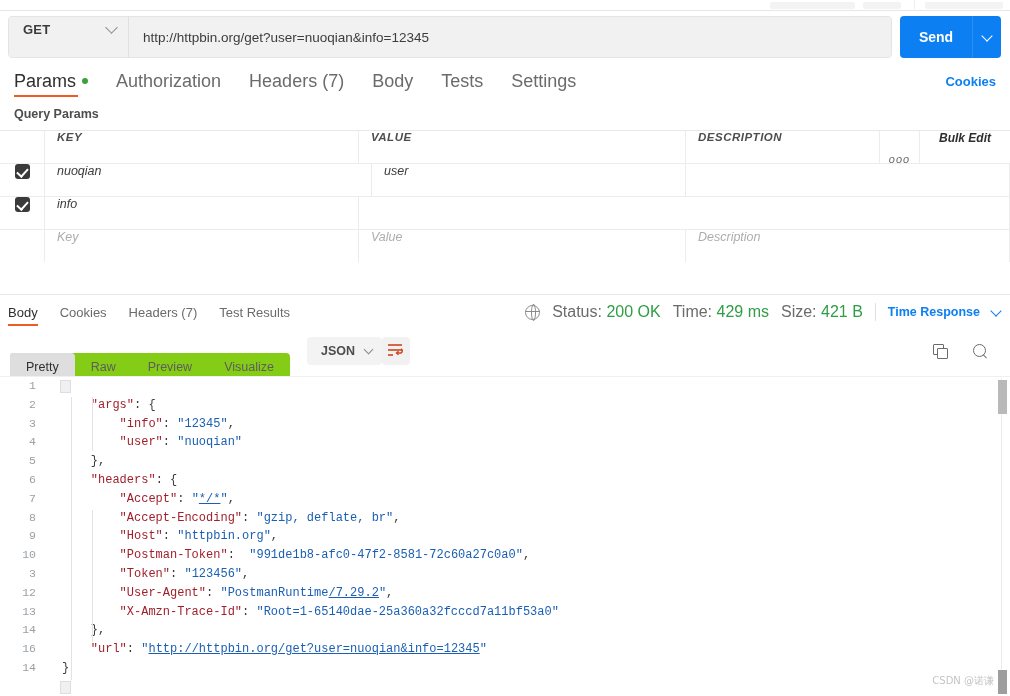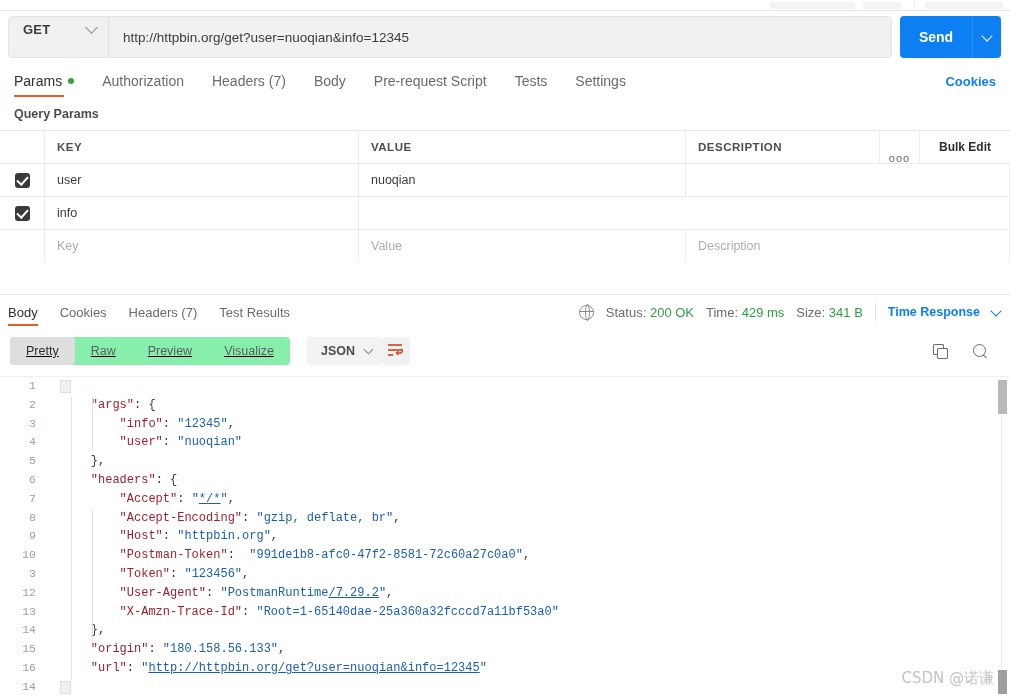--- a/index.html
+++ b/index.html
@@ -17,54 +17,54 @@
   .top-strip .ghost { position:absolute; top:2px; height:7px; background:#f3f3f3; border-radius:2px; }
   .top-strip .g1 { left:770px; width:85px; }
   .top-strip .g2 { left:863px; width:38px; }
   .top-strip .g3 { left:925px; width:78px; }
   .top-strip .vline { position:absolute; left:914px; top:0px; width:1px; height:9px; background:#ededed; }
 
   
   .req-bar { position:absolute; left:0; top:11px; width:1010px; height:52px; }
   .method-url { position:absolute; left:8px; top:5px; width:884px; height:42px;
                 display:flex; border:1px solid #e4e4e4; border-radius:4px; overflow:hidden; background:#f1f1f1; }
-  .method-sel { width:100px; height:100%; display:flex; align-items:center; justify-content:space-between;
+  .method-sel { width:120px; height:100%; display:flex; align-items:center; justify-content:space-between;
                 padding:0 12px 16px 14px; background:#f1f1f1; border-right:1px solid #e0e0e0; cursor:pointer; }
   .method-sel .mlabel { font-size:13px; font-weight:700; color:#3c3c3c; letter-spacing:0.2px; }
   .chev { width:9px; height:9px; border-right:1.4px solid #8a8a8a; border-bottom:1.4px solid #8a8a8a;
           transform:rotate(45deg); margin-bottom:3px; }
   .url-box { flex:1; height:100%; display:flex; align-items:center; padding:0 14px; background:#f1f1f1; cursor:text; }
   .url-text { font-size:13.5px; color:#3c3c3c; white-space:nowrap; }
 
   .send-group { position:absolute; left:900px; top:5px; width:101px; height:42px;
                 display:flex; background:#0c7ff2; border-radius:4px; overflow:hidden; }
   .send-btn { flex:1; display:flex; align-items:center; justify-content:center; color:#fff;
               font-size:14px; font-weight:700; cursor:pointer; }
   .send-div { width:1px; background:#2c8ef5; }
   .send-caret { width:28px; display:flex; align-items:center; justify-content:center; cursor:pointer; }
   .send-caret .chev { border-color:#ffffff; width:8px; height:8px; border-right-width:1.5px; border-bottom-width:1.5px; }
 
   
   .req-tabs { position:absolute; left:0; top:63px; width:1010px; height:36px; }
   .tabs-row { position:absolute; left:14px; top:0; display:flex; align-items:center; height:36px; }
-  .rtab { position:relative; font-size:14px; color:#6b6b6b; margin-right:28px; cursor:pointer; white-space:nowrap;
+  .rtab { position:relative; font-size:18px; color:#6b6b6b; margin-right:28px; cursor:pointer; white-space:nowrap;
           height:36px; display:flex; align-items:center; }
   .rtab.active { color:#2f2f2f; }
   .rtab.active::after { content:""; position:absolute; left:0; right:10px; bottom:2px; height:2px; background:#ef5b25; }
   .rtab .dot { width:6px; height:6px; border-radius:50%; background:#3aa23a; margin-left:6px; display:inline-block; }
   .cookies-link { position:absolute; right:14px; top:0; height:36px; display:flex; align-items:center;
                   font-size:13px; font-weight:700; color:#0c7ff2; cursor:pointer; }
 
   
   .qp-title { position:absolute; left:14px; top:107px; font-size:12.5px; font-weight:700; color:#4d4d4d; }
 
   .ptable { position:absolute; left:0; top:130px; width:1010px; border-top:1px solid #e8e8e8; }
   .prow { display:flex; height:33px; border-bottom:1px solid #ececec; align-items:stretch; }
   .prow.head { height:33px; background:#fff; }
-  .cell { display:flex; align-items:center; padding:0 12px; border-right:1px solid #ececec; }
+  .cell { display:flex; padding:0 12px; border-right:1px solid #ececec;font-style:italic; }
   .c-chk { width:45px; justify-content:center; padding:0; }
   .c-key { width:314px; }
   .c-val { width:327px; }
   .c-desc { flex:1; }
   .c-dots { width:40px; justify-content:center; padding:0; border-right:1px solid #ececec; }
   .c-bulk { width:90px; justify-content:center; padding:0; border-right:none; }
   .hdr-txt { font-size:11.5px; font-weight:700; color:#4d4d4d; letter-spacing:0.5px; }
   .cell-txt { font-size:12.5px; color:#3c3c3c; }
   .cell-ph { font-size:12.5px; color:#adadad; }
   .bulk-txt { font-size:12px; font-weight:700; color:#2f2f2f; cursor:pointer; }
@@ -77,33 +77,33 @@
   .gap { position:absolute; left:0; top:262px; width:1010px; height:33px; background:#fff; border-bottom:1px solid #e8e8e8; }
 
   
   .resp-tabs { position:absolute; left:0; top:296px; width:1010px; height:32px; }
   .resp-tab { position:relative; font-size:13px; color:#6b6b6b; margin-right:22px; cursor:pointer;
               height:32px; display:flex; align-items:center; }
   .resp-tab.active { color:#2f2f2f; }
   .resp-tab.active::after { content:""; position:absolute; left:0; right:0; bottom:2px; height:2px; background:#ef5b25; }
   .resp-left { position:absolute; left:8px; top:0; display:flex; align-items:center; }
   .resp-meta { position:absolute; right:10px; top:0; height:32px; display:flex; align-items:center; gap:12px; }
-  .meta-txt { font-size:13px; color:#6b6b6b; white-space:nowrap; }
+  .meta-txt { font-size:16px; color:#6b6b6b; white-space:nowrap; }
   .meta-txt b { font-weight:400; color:#2f9e44; }
   .meta-sep { width:1px; height:18px; background:#e0e0e0; }
   .save-resp { font-size:12.5px; font-weight:700; color:#0c7ff2; cursor:pointer; }
   .globe { width:15px; height:15px; border:1.3px solid #8a8a8a; border-radius:50%; position:relative; }
   .globe::before { content:""; position:absolute; left:5.2px; top:-1.3px; width:3px; height:15px;
                    border:1.3px solid #8a8a8a; border-radius:50%; }
   .globe::after { content:""; position:absolute; left:-1.3px; top:5.2px; width:15px; height:0;
                   border-top:1.3px solid #8a8a8a; }
 
   
   .resp-toolbar { position:absolute; left:0; top:337px; width:1010px; height:36px; }
-  .seg { position:absolute; left:10px; top:0; display:flex; background:#86efac; border-radius:4px; height:28px;text-decoration:underline; }
+  .seg { position:absolute; left:10px; top:16px; display:flex; background:#84cc16; border-radius:4px; height:28px; }
   .seg-btn { display:flex; align-items:center; padding:0 16px; font-size:12.5px; color:#5e5e5e;
              border-radius:4px; cursor:pointer; }
   .seg-btn.active { background:#dedede; color:#2f2f2f; }
   .fmt-sel { position:absolute; left:307px; top:0; height:28px; display:flex; align-items:center;
              gap:10px; padding:0 10px 0 14px; background:#f3f3f3; border-radius:4px; cursor:pointer; }
   .fmt-sel .flabel { font-size:12.5px; font-weight:700; color:#4d4d4d; }
   .fmt-sel .chev { width:7px; height:7px; border-right-width:1.3px; border-bottom-width:1.3px; }
   .wrapbtn { position:absolute; left:382px; top:0; width:28px; height:28px; background:#f1f1f1;
              border-radius:4px; cursor:pointer; }
   .wrapbtn svg { position:absolute; left:5px; top:6px; }
@@ -134,21 +134,21 @@
   .fold { position:absolute; left:60px; width:11px; height:13px; background:#eef0f2; border:1px solid #dcdfe2; }
   .iguide { position:absolute; width:1px; background:#e3e3e3; }
 
   
   .vscroll { position:absolute; right:3px; top:378px; width:9px; height:316px; }
   .vtrack { position:absolute; left:3px; top:0; width:1px; height:316px; background:#ececec; }
   .vthumb { position:absolute; left:0; top:2px; width:9px; height:34px; background:#b9b9b9; border-radius:0px; cursor:pointer; }
   .vthumb2 { position:absolute; left:0; bottom:0px; width:9px; height:24px; background:#9e9e9e; border-radius:0px; cursor:pointer; }
 
   
-  .watermark { position:absolute; right:16px; bottom:8px; font-size:15px; color:#c4c4c4;
+  .watermark { position:absolute; right:16px; bottom:8px; font-size:10px; color:#c4c4c4;
                font-family:"DejaVu Sans", sans-serif; pointer-events:none; }
 </style>
 </head>
 <body>
 
 <div id="app">
 
   <div class="top-strip">
     <div class="ghost g1"></div>
     <div class="ghost g2"></div>
@@ -184,23 +184,20 @@
         <div class="rtab">
           <span>Authorization</span>
         </div>
         <div class="rtab">
           <span>Headers (7)</span>
         </div>
         <div class="rtab">
           <span>Body</span>
         </div>
         <div class="rtab">
-          <span>Pre-request Script</span>
-        </div>
-        <div class="rtab">
           <span>Tests</span>
         </div>
         <div class="rtab">
           <span>Settings</span>
         </div>
       </div>
     <div class="cookies-link">Cookies</div>
   </div>
 
   <div class="qp-title">Query Params</div>
@@ -222,25 +219,25 @@
         </div>
       <div class="cell c-bulk">
           <span class="bulk-txt">Bulk Edit</span>
         </div>
     </div>
     <div id="param-rows">
         <div class="prow">
           <div class="cell c-chk">
             <div class="chk"></div>
           </div>
+          <div class="cell c-val">
+            <span class="cell-txt">nuoqian</span>
+          </div>
           <div class="cell c-key">
             <span class="cell-txt">user</span>
-          </div>
-          <div class="cell c-val">
-            <span class="cell-txt">nuoqian</span>
           </div>
           <div class="cell c-desc">
             <span class="cell-txt"></span>
           </div>
         </div>
         <div class="prow">
           <div class="cell c-chk">
             <div class="chk"></div>
           </div>
           <div class="cell c-key">
@@ -271,21 +268,21 @@
     <div class="resp-left" id="resp-tabs-row">
         <div class="resp-tab active">Body</div>
         <div class="resp-tab">Cookies</div>
         <div class="resp-tab">Headers (7)</div>
         <div class="resp-tab">Test Results</div>
       </div>
     <div class="resp-meta">
       <span class="globe"></span>
       <span class="meta-txt"><span>Status:</span> <b>200 OK</b></span>
       <span class="meta-txt"><span>Time:</span> <b>429 ms</b></span>
-      <span class="meta-txt"><span>Size:</span> <b>341 B</b></span>
+      <span class="meta-txt"><span>Size:</span> <b>421 B</b></span>
       <span class="meta-sep"></span>
       <span class="save-resp">Time Response</span>
       <span class="chev" style="border-color:#0c7ff2;width:8px;height:8px;"></span>
     </div>
   </div>
 
   <div class="resp-toolbar">
     <div class="seg" id="view-modes">
         <div class="seg-btn active">Pretty</div>
         <div class="seg-btn">Raw</div>
@@ -320,21 +317,20 @@
         <div class="cline"><div class="gutter">5</div><div class="codetext">    <span class="p">},</span></div></div>
         <div class="cline"><div class="gutter">6</div><div class="codetext">    <span class="k">"headers"</span><span class="p">: {</span></div></div>
         <div class="cline"><div class="gutter">7</div><div class="codetext">        <span class="k">"Accept"</span><span class="p">: </span><span class="s">"</span><span class="u">*/*</span><span class="s">"</span><span class="p">,</span></div></div>
         <div class="cline"><div class="gutter">8</div><div class="codetext">        <span class="k">"Accept-Encoding"</span><span class="p">: </span><span class="s">"gzip, deflate, br"</span><span class="p">,</span></div></div>
         <div class="cline"><div class="gutter">9</div><div class="codetext">        <span class="k">"Host"</span><span class="p">: </span><span class="s">"httpbin.org"</span><span class="p">,</span></div></div>
         <div class="cline"><div class="gutter">10</div><div class="codetext">        <span class="k">"Postman-Token"</span><span class="p">:  </span><span class="s">"991de1b8-afc0-47f2-8581-72c60a27c0a0"</span><span class="p">,</span></div></div>
         <div class="cline"><div class="gutter">3</div><div class="codetext">        <span class="k">"Token"</span><span class="p">: </span><span class="s">"123456"</span><span class="p">,</span></div></div>
         <div class="cline"><div class="gutter">12</div><div class="codetext">        <span class="k">"User-Agent"</span><span class="p">: </span><span class="s">"PostmanRuntime</span><span class="u">/7.29.2</span><span class="s">"</span><span class="p">,</span></div></div>
         <div class="cline"><div class="gutter">13</div><div class="codetext">        <span class="k">"X-Amzn-Trace-Id"</span><span class="p">: </span><span class="s">"Root=1-65140dae-25a360a32fcccd7a11bf53a0"</span></div></div>
         <div class="cline"><div class="gutter">14</div><div class="codetext">    <span class="p">},</span></div></div>
-        <div class="cline"><div class="gutter">15</div><div class="codetext">    <span class="k">"origin"</span><span class="p">: </span><span class="s">"180.158.56.133"</span><span class="p">,</span></div></div>
         <div class="cline"><div class="gutter">16</div><div class="codetext">    <span class="k">"url"</span><span class="p">: </span><span class="s">"</span><span class="u">http://httpbin.org/get?user=nuoqian&amp;info=12345</span><span class="s">"</span></div></div>
         <div class="cline"><div class="gutter">14</div><div class="codetext"><span class="p">}</span></div></div>
       </div>
     <div class="fold" style="top:3px;"></div>
     <div class="fold" style="top:304px;"></div>
     <div class="iguide" style="left:92px; top:20px;  height:54px;"></div>
     <div class="iguide" style="left:92px; top:133px; height:132px;"></div>
     <div class="iguide" style="left:71px; top:20px;  height:283px;"></div>
   </div>
 

